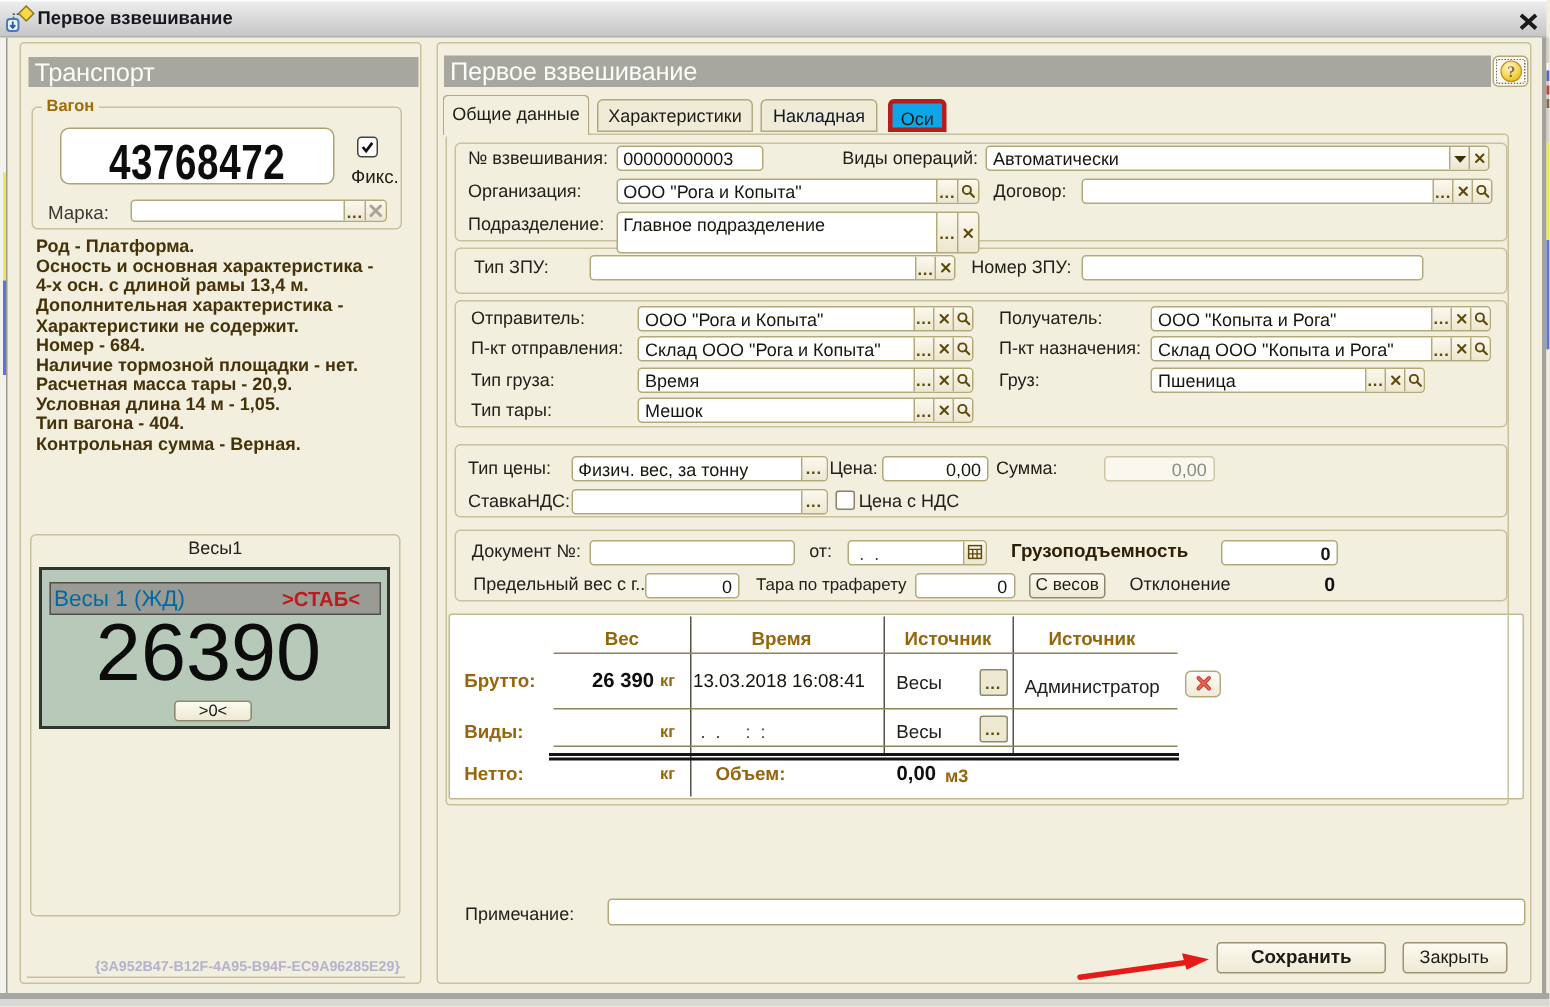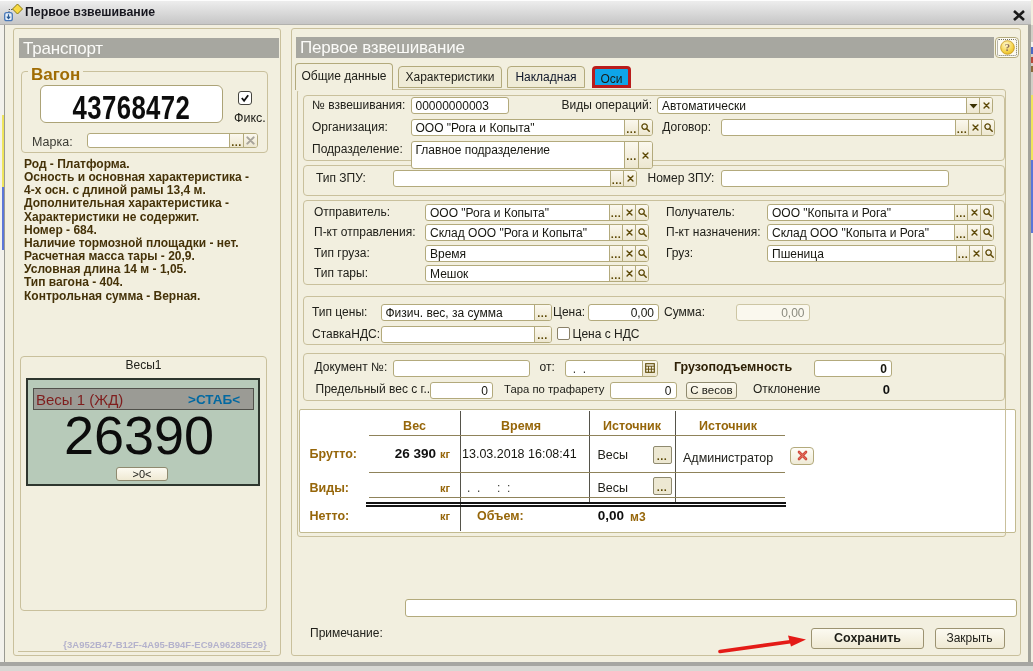--- a/index.html
+++ b/index.html
@@ -39,21 +39,21 @@
 <div class="abs" style="left:1031px;top:57px;width:2px;height:6px;background:#B84A3A"></div>
 <div class="abs" style="left:1031px;top:66px;width:2px;height:6px;background:#8A6A3A"></div>
 <div class="abs" style="left:1031px;top:95px;width:2px;height:65px;background:#EFE55C"></div>
 <div class="abs" style="left:1031px;top:160px;width:2px;height:73px;background:#5B76D8"></div>
 <div class="abs" style="left:1031px;top:233px;width:2px;height:429px;background:#F2EFE2"></div>
 <div class="abs" style="left:0;top:662px;width:1033px;height:4px;background:#A6A6A2"></div>
 <div class="abs" style="left:0;top:666px;width:1033px;height:5px;background:#D8D8D4"></div>
 <div class="gb" style="left:13.0px;top:28.0px;width:268.0px;height:628.0px;border-radius:3px"></div>
 <div class="hdr" style="left:19px;top:38px;width:260px;height:20px">Транспорт</div>
 <div class="gb" style="left:21.0px;top:71.0px;width:247.0px;height:82.0px;"></div>
-<div class="lbl" style="left:28.0px;top:65.0px;color:#A06C04;background:#F2EFDF;padding:0 3px;font-size:17px"><b>Вагон</b></div>
+<div class="lbl" style="left:28.0px;top:65.0px;color:#A06C04;background:#F2EFDF;padding:0 3px;font-size:11px"><b>Вагон</b></div>
 <div class="abs" style="left:40px;top:85px;width:183px;height:38px;background:#fff;border:1px solid #ACA377;border-radius:6px;display:flex;align-items:center;justify-content:center;padding-top:7px">
     <span style="font:bold 33px 'Liberation Sans',sans-serif;color:#0D0D0D;transform:scaleX(0.78);letter-spacing:0.5px">43768472</span>
   </div>
 <div class="abs" style="left:238px;top:91px;width:14px;height:14px;background:#fff;border:1.4px solid #45443E;border-radius:3px;display:flex;align-items:center;justify-content:center">
     <svg width="10" height="10" viewBox="0 0 11 11">
       <path d="M2 5.5 L4.5 8.5 L9 2.5" stroke="#111" stroke-width="2" fill="none"></path>
     </svg>
   </div>
 <div class="lbl" style="left:234.0px;top:111.0px;font-size:12.5px">Фикс.</div>
 <div class="lbl" style="left:32.0px;top:135.0px;font-size:12.5px;color:#3A3A33">Марка:</div>
@@ -66,22 +66,22 @@
       <svg width="9" height="9" viewBox="0 0 8 8">
         <path d="M1.2 1.2 L6.8 6.8 M6.8 1.2 L1.2 6.8" stroke="#A8A49A" stroke-width="1.8" stroke-linecap="round"></path>
       </svg>
     </div>
   </div>
 <div class="abs" style="left:24px;top:158px;width:254px;font:bold 12px/13.15px 'Liberation Sans',sans-serif;color:#453208">Род - Платформа.<br>Осность и основная характеристика -<br>4-х осн. с длиной рамы 13,4 м.<br>Дополнительная характеристика -<br>Характеристики не содержит.<br>Номер - 684.<br>Наличие тормозной площадки - нет.<br>Расчетная масса тары - 20,9.<br>Условная длина 14 м - 1,05.<br>Тип вагона - 404.<br>Контрольная сумма - Верная.</div>
 <div class="gb" style="left:20.0px;top:356.0px;width:247.0px;height:255.0px;"></div>
 <div class="abs" style="left:20px;top:358px;width:247px;text-align:center;font:12px 'Liberation Sans',sans-serif;color:#21211B">Весы1</div>
 <div class="abs" style="left:26px;top:378px;width:234px;height:108px;background:#B7CAB9;border:2px solid #2E362E"></div>
 <div class="abs" style="left:33px;top:388px;width:221px;height:22px;background:#9B9B95;border:1px solid #50504A"></div>
-<div class="lbl" style="left:36.0px;top:391.0px;font-size:15px;color:#7f1d1d">Весы 1 (ЖД)</div>
-<div class="lbl" style="left:188.0px;top:392.0px;font-size:13.5px;color:#0369a1"><b>&gt;СТАБ&lt;</b></div>
+<div class="lbl" style="left:36.0px;top:391.0px;font-size:15px;color:#0369a1">Весы 1 (ЖД)</div>
+<div class="lbl" style="left:188.0px;top:392.0px;font-size:13.5px;color:#b91c1c"><b>&gt;СТАБ&lt;</b></div>
 <div class="abs" style="left:26px;top:408px;width:234px;text-align:center;font:54px/54px 'Liberation Sans',sans-serif;color:#0C0C0C;transform:translateX(-4px)">26390</div>
 <div class="btn" style="left:116px;top:467px;width:52px;height:14px;border-color:#8F8A6F;font-size:11px">&gt;0&lt;</div>
 <div class="abs" style="left:13px;top:639px;width:304px;text-align:center;font:bold 9.5px 'Liberation Sans',sans-serif;color:#B4B2CC">{3A952B47-B12F-4A95-B94F-EC9A96285E29}</div>
 <div class="abs" style="left:18.0px;top:650.5px;width:252.0px;height:1px;background:#C9C09C"></div>
 <div class="gb" style="left:291.0px;top:28.0px;width:730.0px;height:628.0px;border-radius:3px"></div>
 <div class="hdr" style="left:296px;top:37px;width:698px;height:21px">Первое взвешивание</div>
 <div class="abs" style="left:995px;top:37px;width:24px;height:21px;background:#FDFBF2;border:1px solid #B3AA7C;border-radius:4px">
 <div class="abs" style="left:1px;top:1px;width:20px;height:17px;border:1px dotted #6E6E66;border-radius:2px;display:flex;align-items:center;justify-content:center">
 <svg width="15" height="15" viewBox="0 0 16 16">
         <defs>
@@ -282,40 +282,40 @@
       </svg>
     </div>
     <div class="bt" style="width:13px">
       <svg width="9" height="9" viewBox="0 0 9 9">
         <circle cx="3.6" cy="3.6" r="2.7" fill="none" stroke="#5E4A08" stroke-width="1.3"></circle>
         <path d="M5.7 5.7 L8.2 8.2" stroke="#5E4A08" stroke-width="1.5" stroke-linecap="round"></path>
       </svg>
     </div>
   </div>
 <div class="lbl" style="left:666.0px;top:245.5px;">Груз:</div>
-<div class="asm" style="left:767.0px;top:244.5px;width:229px;height:17.0px">
+<div class="asm" style="left:767.0px;top:244.5px;width:183px;height:17.0px">
     <div class="tx " style="padding-left:4px">Пшеница</div>
     <div class="bt" style="width:13px">
       <span class="dots">...</span>
     </div>
     <div class="bt" style="width:13px">
       <svg width="7" height="7" viewBox="0 0 8 8">
         <path d="M1.2 1.2 L6.8 6.8 M6.8 1.2 L1.2 6.8" stroke="#5E4A08" stroke-width="1.6" stroke-linecap="round"></path>
       </svg>
     </div>
     <div class="bt" style="width:13px">
       <svg width="9" height="9" viewBox="0 0 9 9">
         <circle cx="3.6" cy="3.6" r="2.7" fill="none" stroke="#5E4A08" stroke-width="1.3"></circle>
         <path d="M5.7 5.7 L8.2 8.2" stroke="#5E4A08" stroke-width="1.5" stroke-linecap="round"></path>
       </svg>
     </div>
   </div>
 <div class="lbl" style="left:312.0px;top:304.5px;">Тип цены:</div>
 <div class="asm" style="left:380.5px;top:303.5px;width:171.0px;height:17.0px">
-    <div class="tx " style="padding-left:4px">Физич. вес, за сумма</div>
+    <div class="tx " style="padding-left:4px">Физич. вес, за тонну</div>
     <div class="bt" style="width:17px">
       <span class="dots">...</span>
     </div>
   </div>
 <div class="lbl" style="left:553.0px;top:304.5px;">Цена:</div>
 <div class="fld" style="left:588.0px;top:303.5px;width:71.0px;height:17.0px;text-align:right;padding-right:4px;">0,00</div>
 <div class="lbl" style="left:664.0px;top:304.5px;">Сумма:</div>
 <div class="fld dis" style="left:735.5px;top:303.5px;width:74.0px;height:17.0px;text-align:right;padding-right:4px;">0,00</div>
 <div class="lbl" style="left:312.0px;top:326.5px;">СтавкаНДС:</div>
 <div class="asm" style="left:380.5px;top:325.5px;width:171.0px;height:17.0px">
@@ -380,19 +380,19 @@
 <div class="brn" style="left:440px;top:481.5px;font-size:11px">кг</div>
 <div class="lbl" style="left:467.0px;top:481.0px;color:#3A3A33">.&nbsp;&nbsp;.&nbsp;&nbsp;&nbsp;&nbsp;&nbsp;:&nbsp;&nbsp;:</div>
 <div class="lbl" style="left:597.5px;top:481.0px;font-size:12.5px">Весы</div>
 <div class="abs" style="left:652.5px;top:476.5px;width:19px;height:18px;background:#EDE8D2;border:1px solid #8F8A6F;border-radius:2px;display:flex;align-items:center;justify-content:center">
     <span class="dots">...</span>
   </div>
 <div class="brn" style="left:440px;top:510px;font-size:11px">кг</div>
 <div class="brn" style="left:477px;top:509px">Объем:</div>
 <div class="abs" style="left:570px;top:508px;width:54px;text-align:right;font:bold 13.5px 'Liberation Sans',sans-serif;color:#0E0E0E">0,00</div>
 <div class="brn" style="left:630px;top:509.5px;font-size:12px">м3</div>
-<div class="lbl" style="left:310.0px;top:601.5px;margin-top:24px;">Примечание:</div>
+<div class="lbl" style="left:310.0px;top:601.5px;">Примечание:</div>
 <div class="fld" style="left:404.5px;top:599.0px;width:612.0px;height:18.0px;padding-left:4px;"></div>
 <div class="btn" style="left:811px;top:627.5px;width:113px;height:21px;font-weight:bold;font-size:12.5px">Сохранить</div>
 <div class="btn" style="left:934.5px;top:627.5px;width:70px;height:21px">Закрыть</div>
 <div class="abs" style="left:700px;top:630px"><svg width="115" height="28" viewBox="0 0 115 28">
 <path d="M20 21.5 L92 11.5" stroke="#E41B17" stroke-width="3.6" stroke-linecap="round" fill="none"></path>
 <path d="M106 9.5 L88 5.5 L91 16.5 Z" fill="#E41B17"></path>
     </svg></div>
 </body></html>

